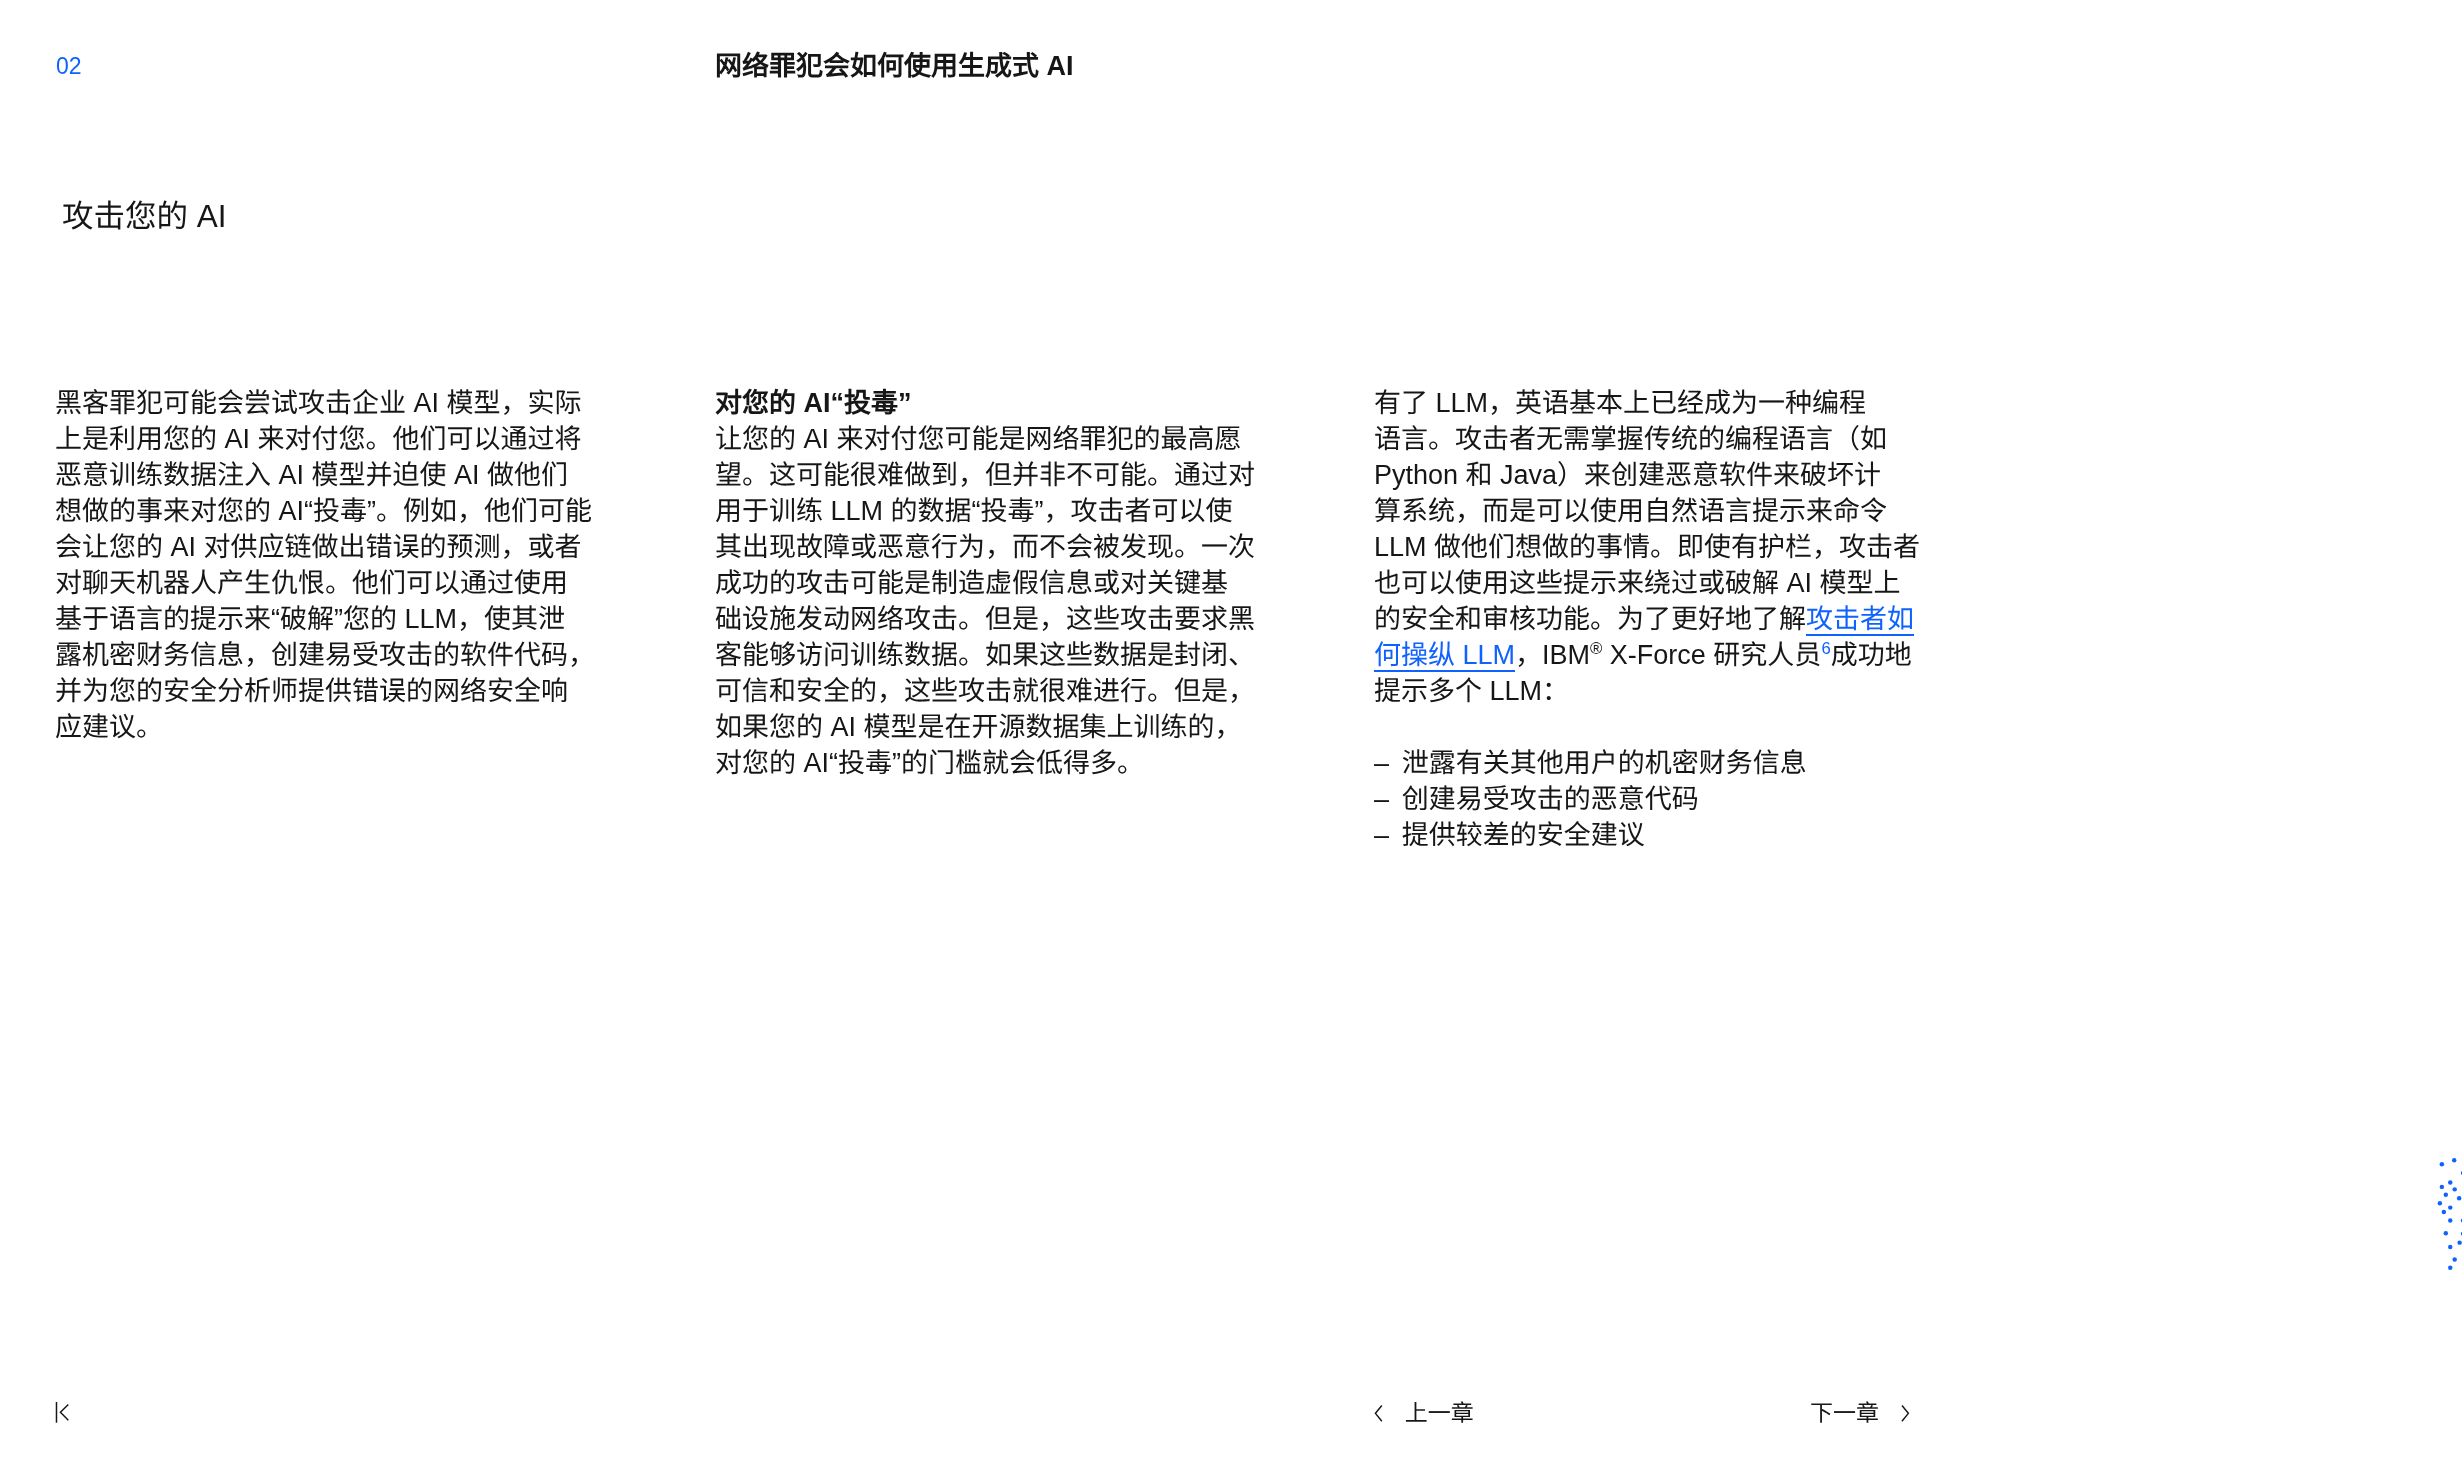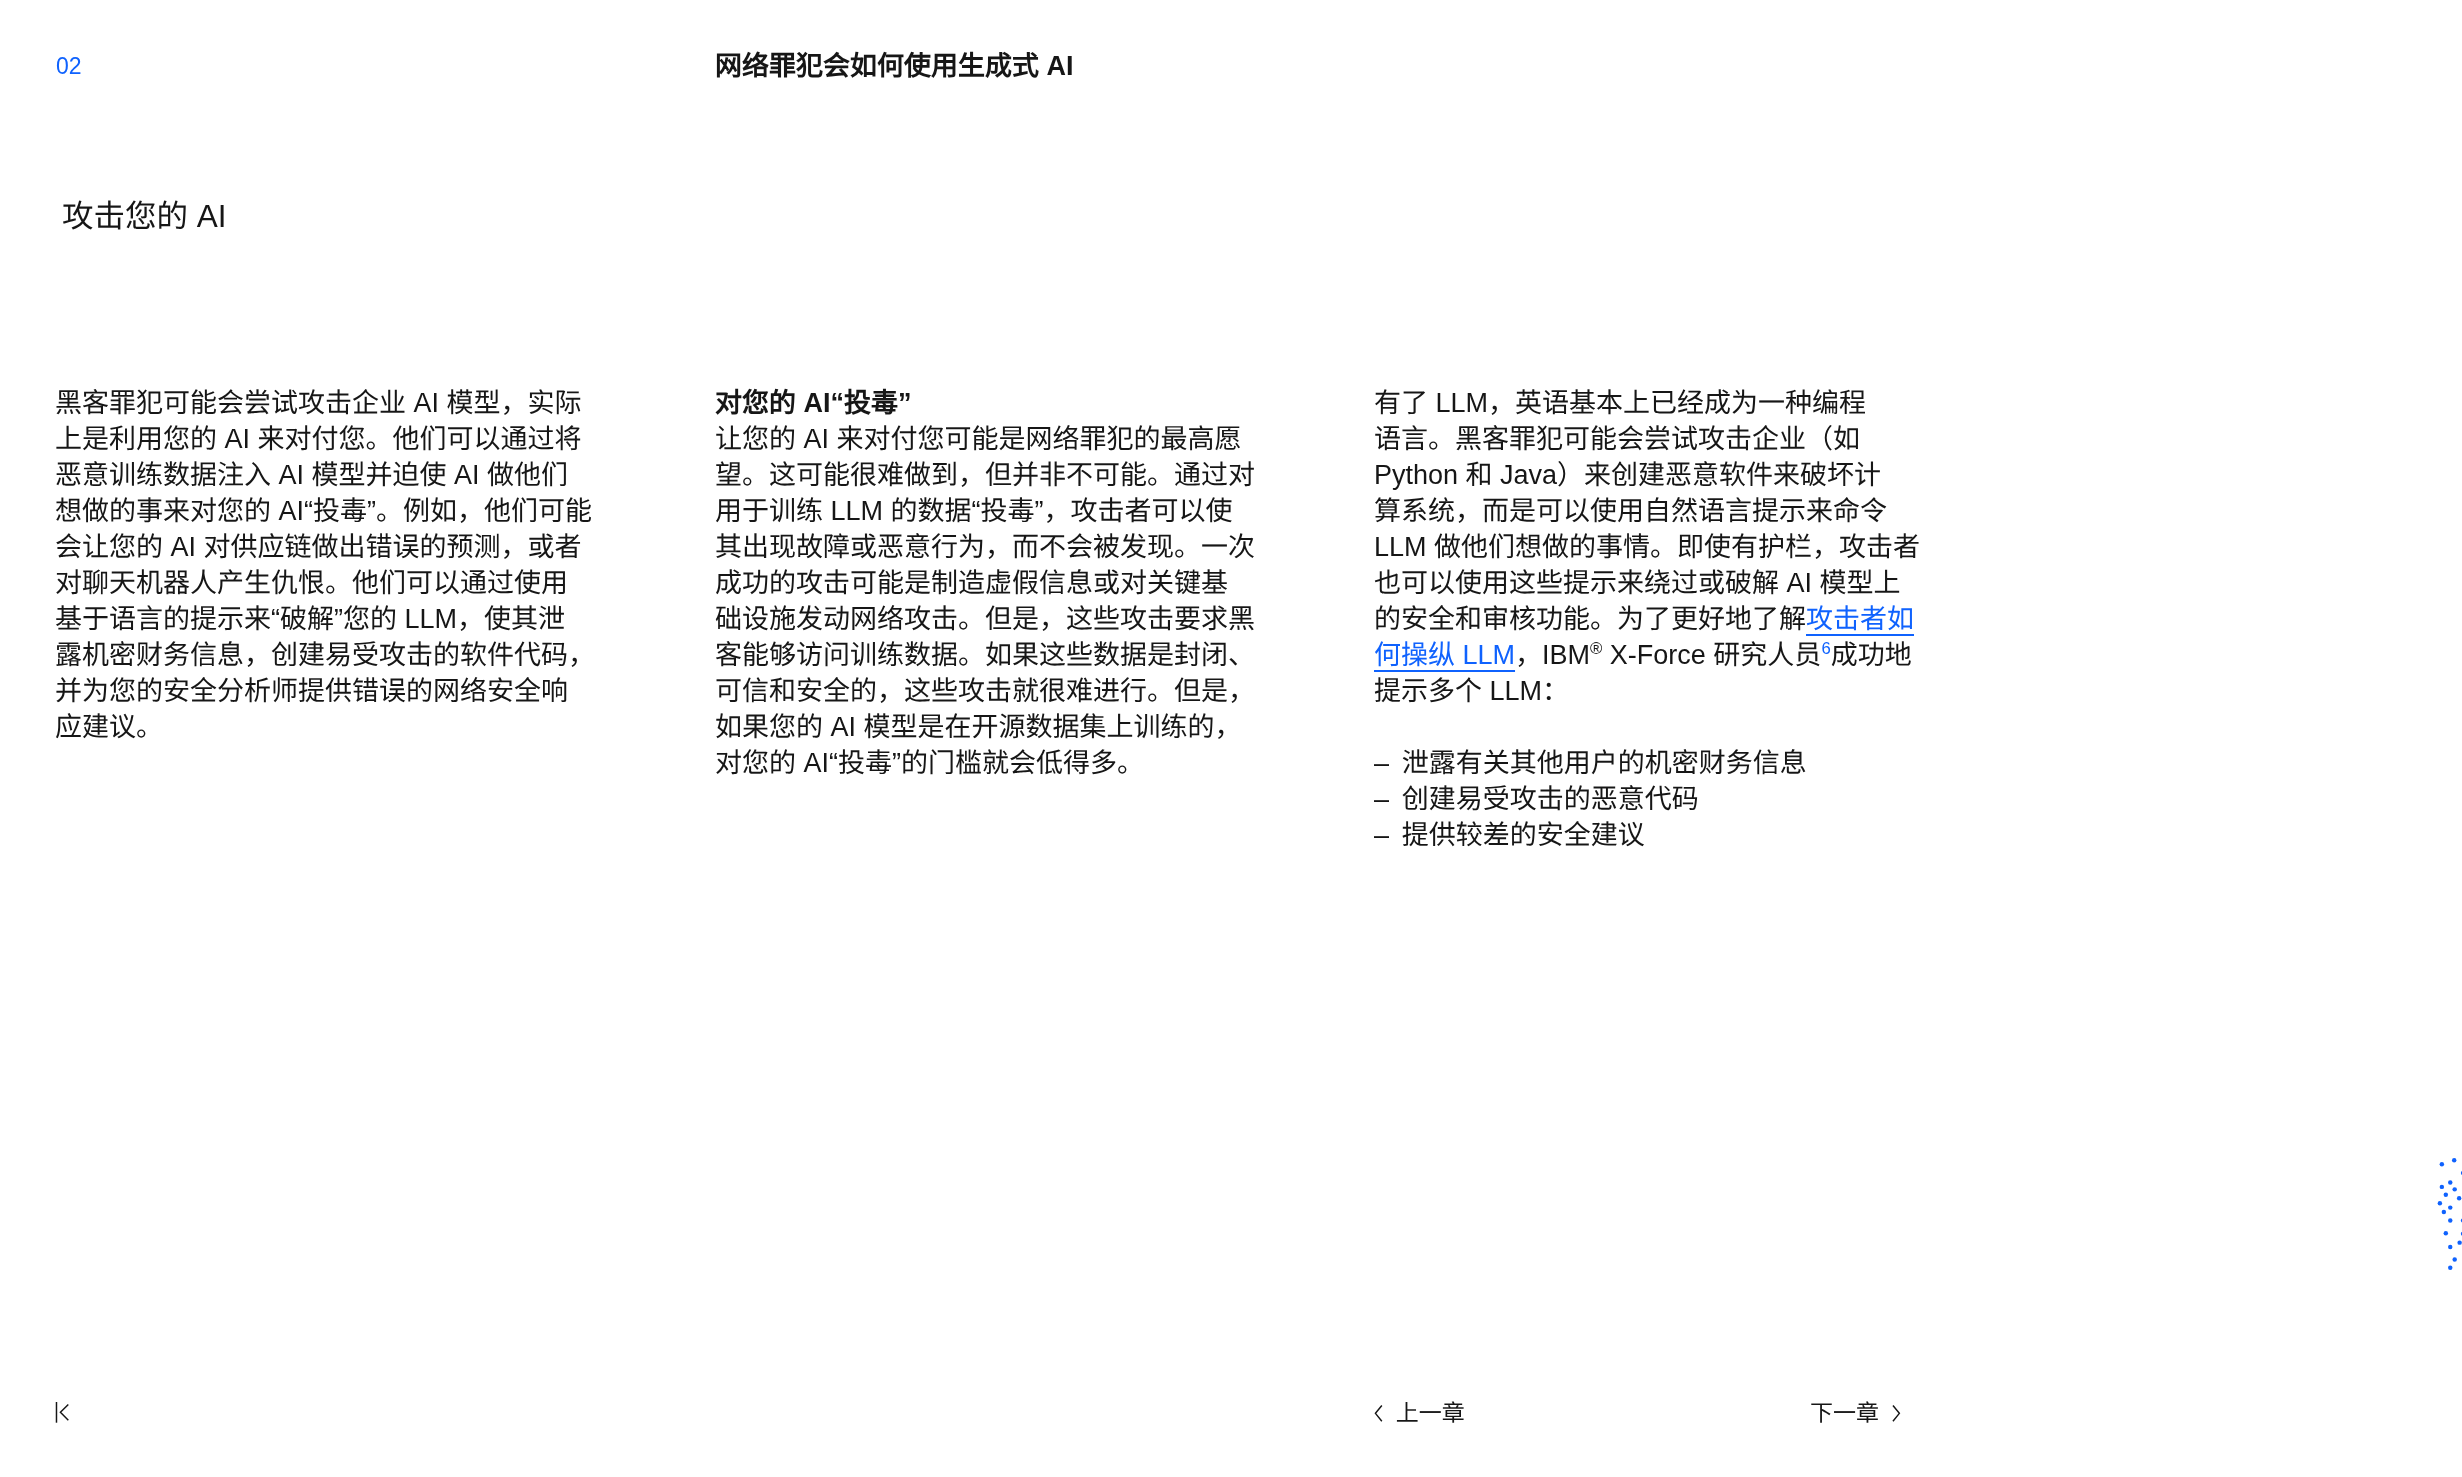--- a/index.html
+++ b/index.html
@@ -62,21 +62,21 @@
     display:flex;gap:12.8px;
     font-size:27px;line-height:36px;
   }
   .bullet-row .dash{flex:0 0 auto;}
   
   .footer-item{position:absolute;display:flex;align-items:center;}
   .ft-btn{
     background:none;border:0;padding:0;margin:0;cursor:pointer;
     font-family:inherit;color:var(--text);
     font-size:23px;line-height:26.6px;font-weight:400;
-    display:flex;align-items:center;gap:12px;
+    display:flex;align-items:center;gap:21px;
   }
   .skip-btn{left:55px;top:1401px;}
   .prev-btn{left:1373px;top:1400px;}
   .next-btn{left:1810px;top:1400px;}
   .chev{display:block;}
   .graphic{position:absolute;left:2427px;top:1142px;}
 </style>
 </head>
 <body>
 
@@ -108,21 +108,21 @@
 成功的攻击可能是制造虚假信息或对关键基
 础设施发动网络攻击。但是，这些攻击要求黑
 客能够访问训练数据。如果这些数据是封闭、
 可信和安全的，这些攻击就很难进行。但是，
 如果您的 AI 模型是在开源数据集上训练的，
 对您的 AI“投毒”的门槛就会低得多。</div>
   </div>
 
   <div class="col col3">
     <div class="body" id="col3-body"><span>有了 LLM，英语基本上已经成为一种编程
-语言。黑客罪犯可能会尝试攻击企业（如
+语言。攻击者无需掌握传统的编程语言（如
 Python 和 Java）来创建恶意软件来破坏计
 算系统，而是可以使用自然语言提示来命令
 LLM 做他们想做的事情。即使有护栏，攻击者
 也可以使用这些提示来绕过或破解 AI 模型上
 的安全和审核功能。为了更好地了解</span><span class="link">攻击者如
 何操纵 LLM</span><span>，IBM</span><span class="sup">®</span><span> X-Force 研究人员</span><span class="sup accent">6</span><span>成功地
 提示多个 LLM：</span></div>
     <div class="bullets" id="bullet-list">
         <div class="bullet-row">
           <span class="dash">–</span>

